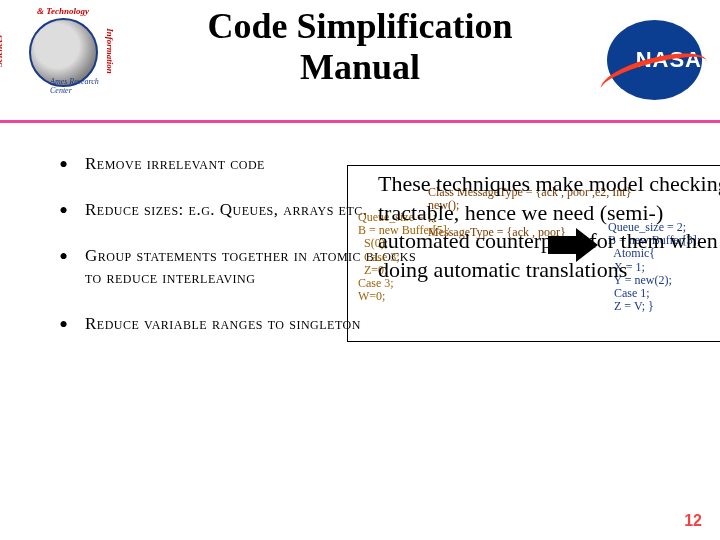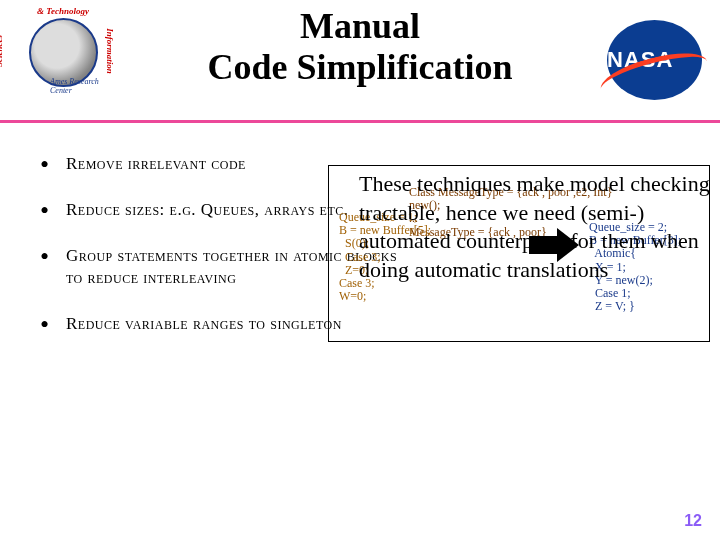--- a/index.html
+++ b/index.html
@@ -68,40 +68,41 @@
   .nasa-logo {
     position: absolute;
     right: 18px;
     top: 20px;
     width: 95px;
     height: 80px;
     border-radius: 50%;
     background: #0b3d91;
     display: flex;
     align-items: center;
-    justify-content: flex-start;
+    justify-content: flex-end;
     color: #fff;
     font-family: Arial, sans-serif;
     font-weight: bold;
     font-size: 22px;
     letter-spacing: 1px;
   }
   .nasa-logo .swoosh {
     position: absolute;
     width: 110px;
     height: 30px;
     border-top: 5px solid #fc3d21;
     border-radius: 50%;
     transform: rotate(-15deg);
     left: -8px;
     top: 38px;
   }
   .content {
     position: relative;
     padding: 30px 18px 0 40px;
+    margin-left: 19px;
   }
   ul.bullets {
     list-style: none;
     padding: 0;
     margin: 0;
     width: 370px;
   }
   ul.bullets > li {
     position: relative;
     padding-left: 26px;
@@ -176,38 +177,38 @@
     border-bottom: 17px solid transparent;
     border-left: 22px solid #000;
   }
   .page-num {
     position: absolute;
     right: 18px;
     bottom: 10px;
     font-family: Arial, sans-serif;
     font-weight: bold;
     font-size: 16px;
-    color: #8b5cf6;
+    color: #ef4444;
   }
 </style>
 </head>
 <body>
 
 <div class="header">
   <div class="logo-left">
     <span class="orbit-text orbit-top">&amp; Technology</span>
     <span class="orbit-text orbit-left">Sciences</span>
     <span class="orbit-text orbit-right">Information</span>
     <div class="badge-circle"></div>
     <div class="arc-label">Ames Research Center</div>
   </div>
 
   <div class="title-block">
+    <div class="title-line">Code Simplification</div>
     <div class="title-line">Manual</div>
-    <div class="title-line">Code Simplification</div>
   </div>
 
   <div class="nasa-logo">
     <span>NASA</span>
     <div class="swoosh"></div>
   </div>
 </div>
 
 <div class="content">
   <ul class="bullets">

